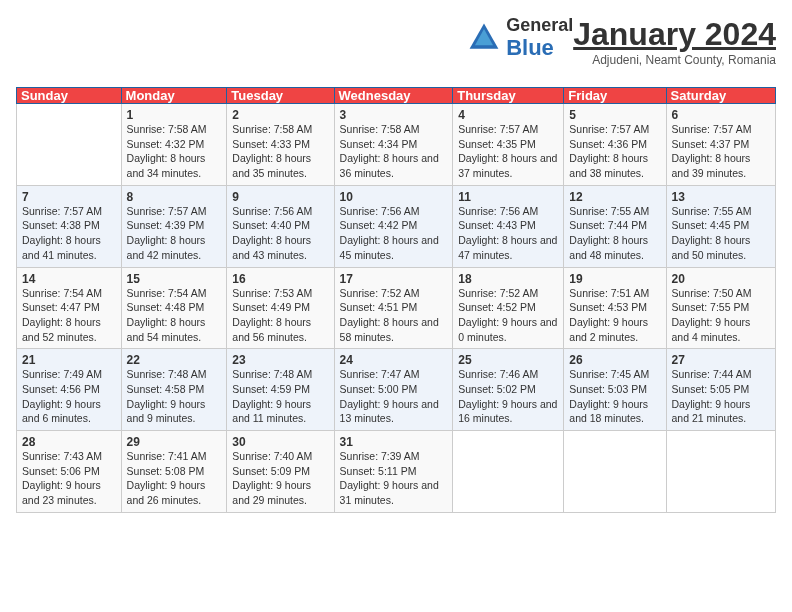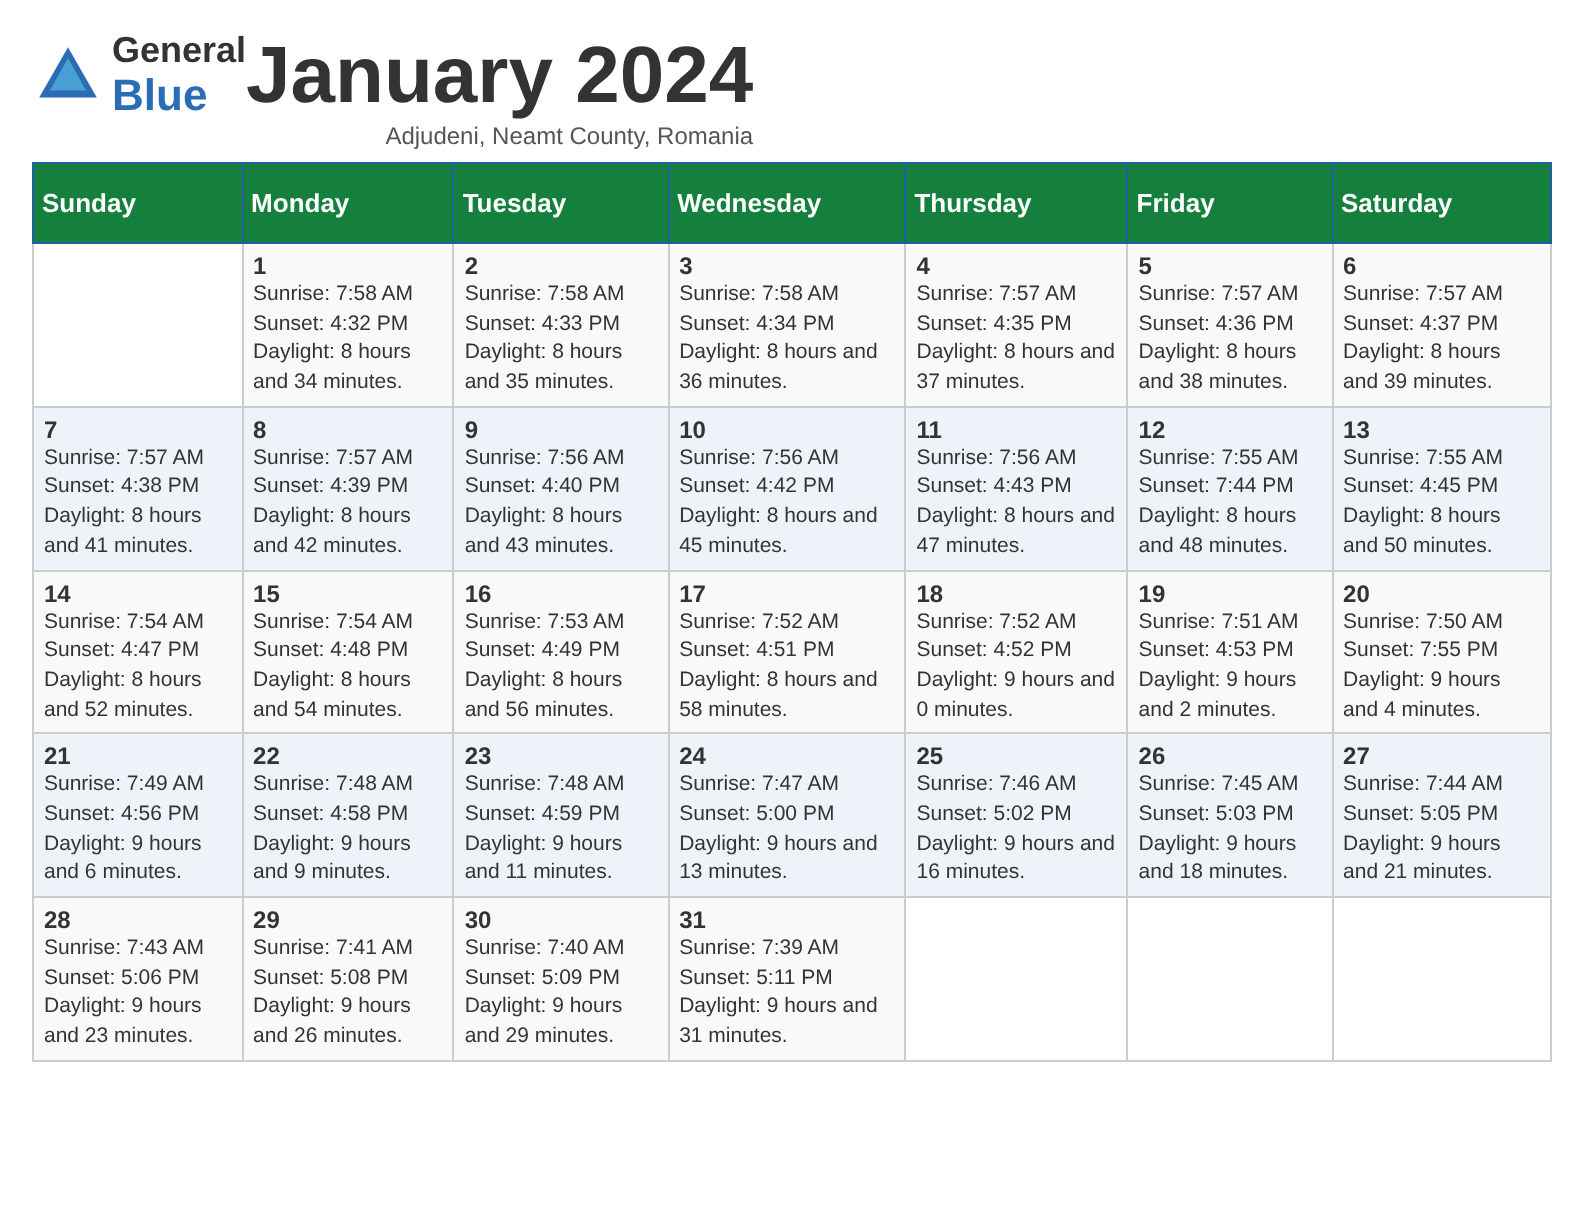--- a/index.html
+++ b/index.html
@@ -5,23 +5,23 @@
     * { box-sizing: border-box; margin: 0; padding: 0; }
     body {
       font-family: Arial, sans-serif;
       background: #fff;
       width: 792px;
       min-height: 612px;
       padding: 16px;
     }
     .header-section {
       display: flex;
-      justify-content: flex-start;
+      justify-content: flex-end;
       align-items: flex-start;
-      margin-bottom: 6px;
+      margin-bottom: 20px;
     }
     .logo {
       display: flex;
       align-items: center;
     }
     .logo-text {
       display: flex;
       flex-direction: column;
       line-height: 1.1;
     }
@@ -37,37 +37,38 @@
     }
     .logo-icon {
       width: 36px;
       height: 36px;
       margin-right: 4px;
     }
     .title-section {
       text-align: right;
     }
     .month-title {
-      font-size: 40px;
+      font-size: 32px;
       font-weight: bold;
       color: #333;
+      text-decoration: underline;
     }
     .location-title {
       font-size: 12px;
       color: #555;
     }
     .calendar-table {
       width: 100%;
       border-collapse: collapse;
       font-size: 11px;
     }
     .calendar-table thead tr th {
-      background-color: #15803d;
+      background-color: #ef4444;
       color: #fff;
-      padding: 12px 4px;
+      padding: 0 4px;
       text-align: left;
       font-size: 13px;
       border: 1px solid #2060a0;
     }
     .calendar-table tbody tr td {
       border: 1px solid #ccc;
       padding: 4px 5px;
       vertical-align: top;
       min-height: 70px;
       background: #fff;

